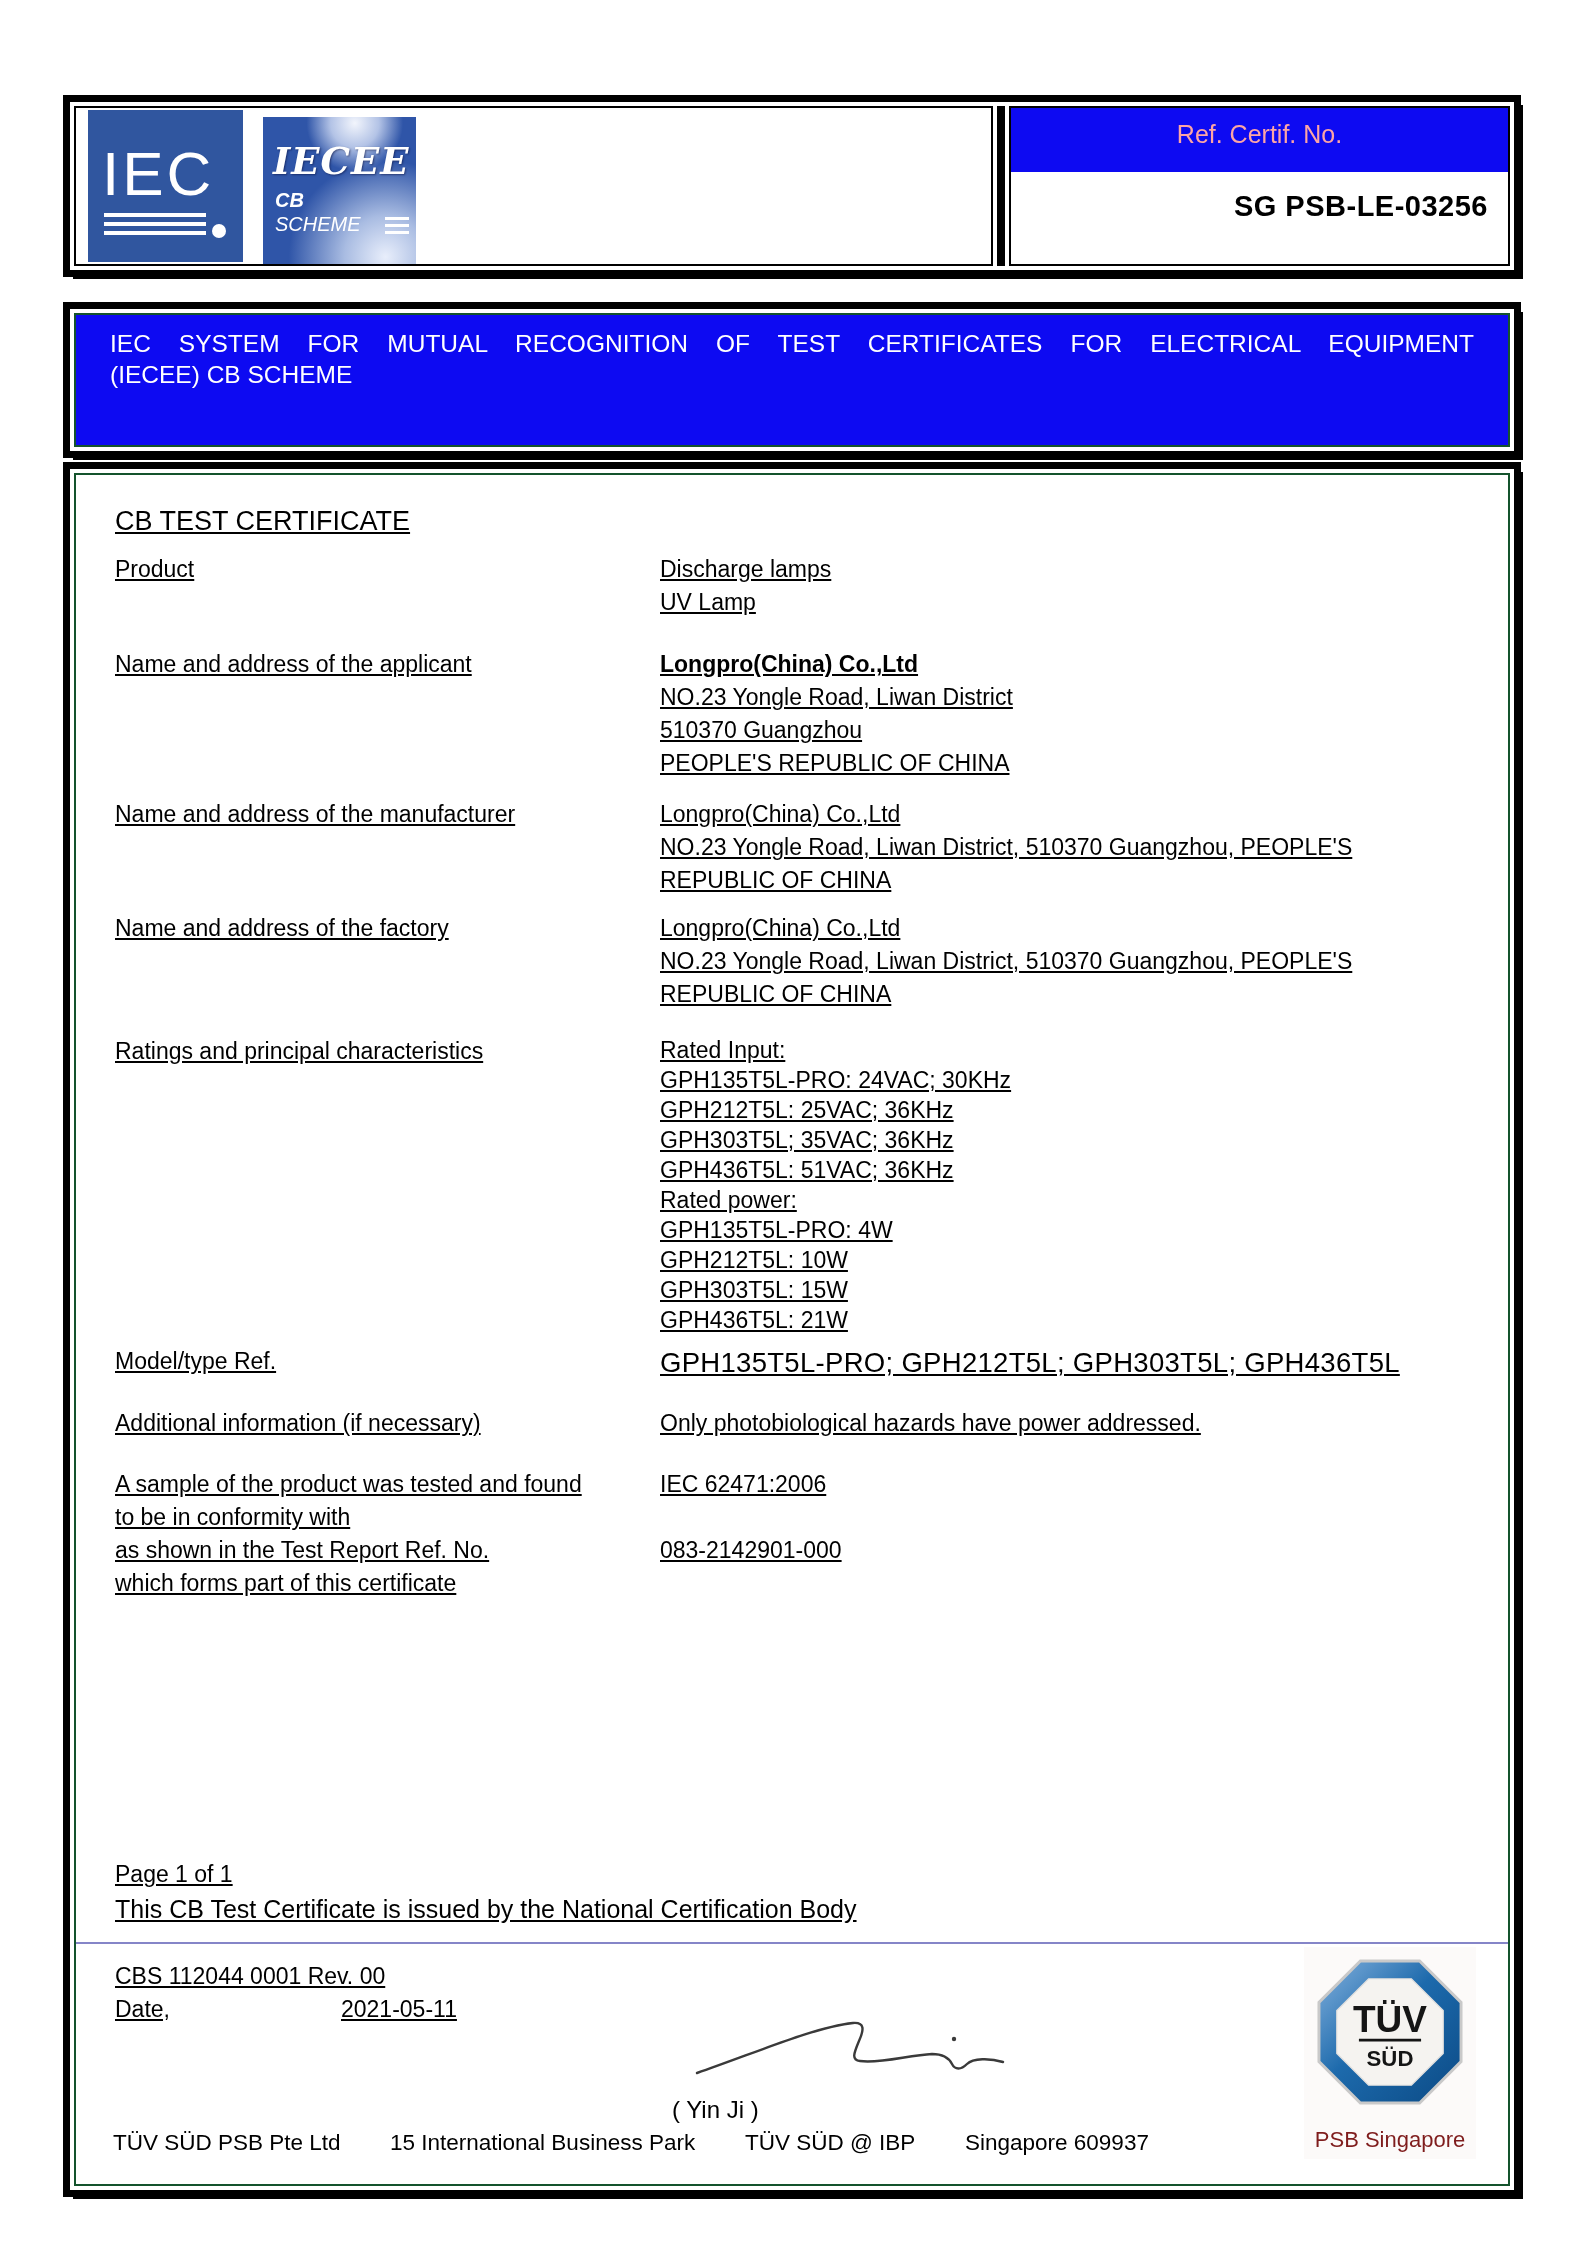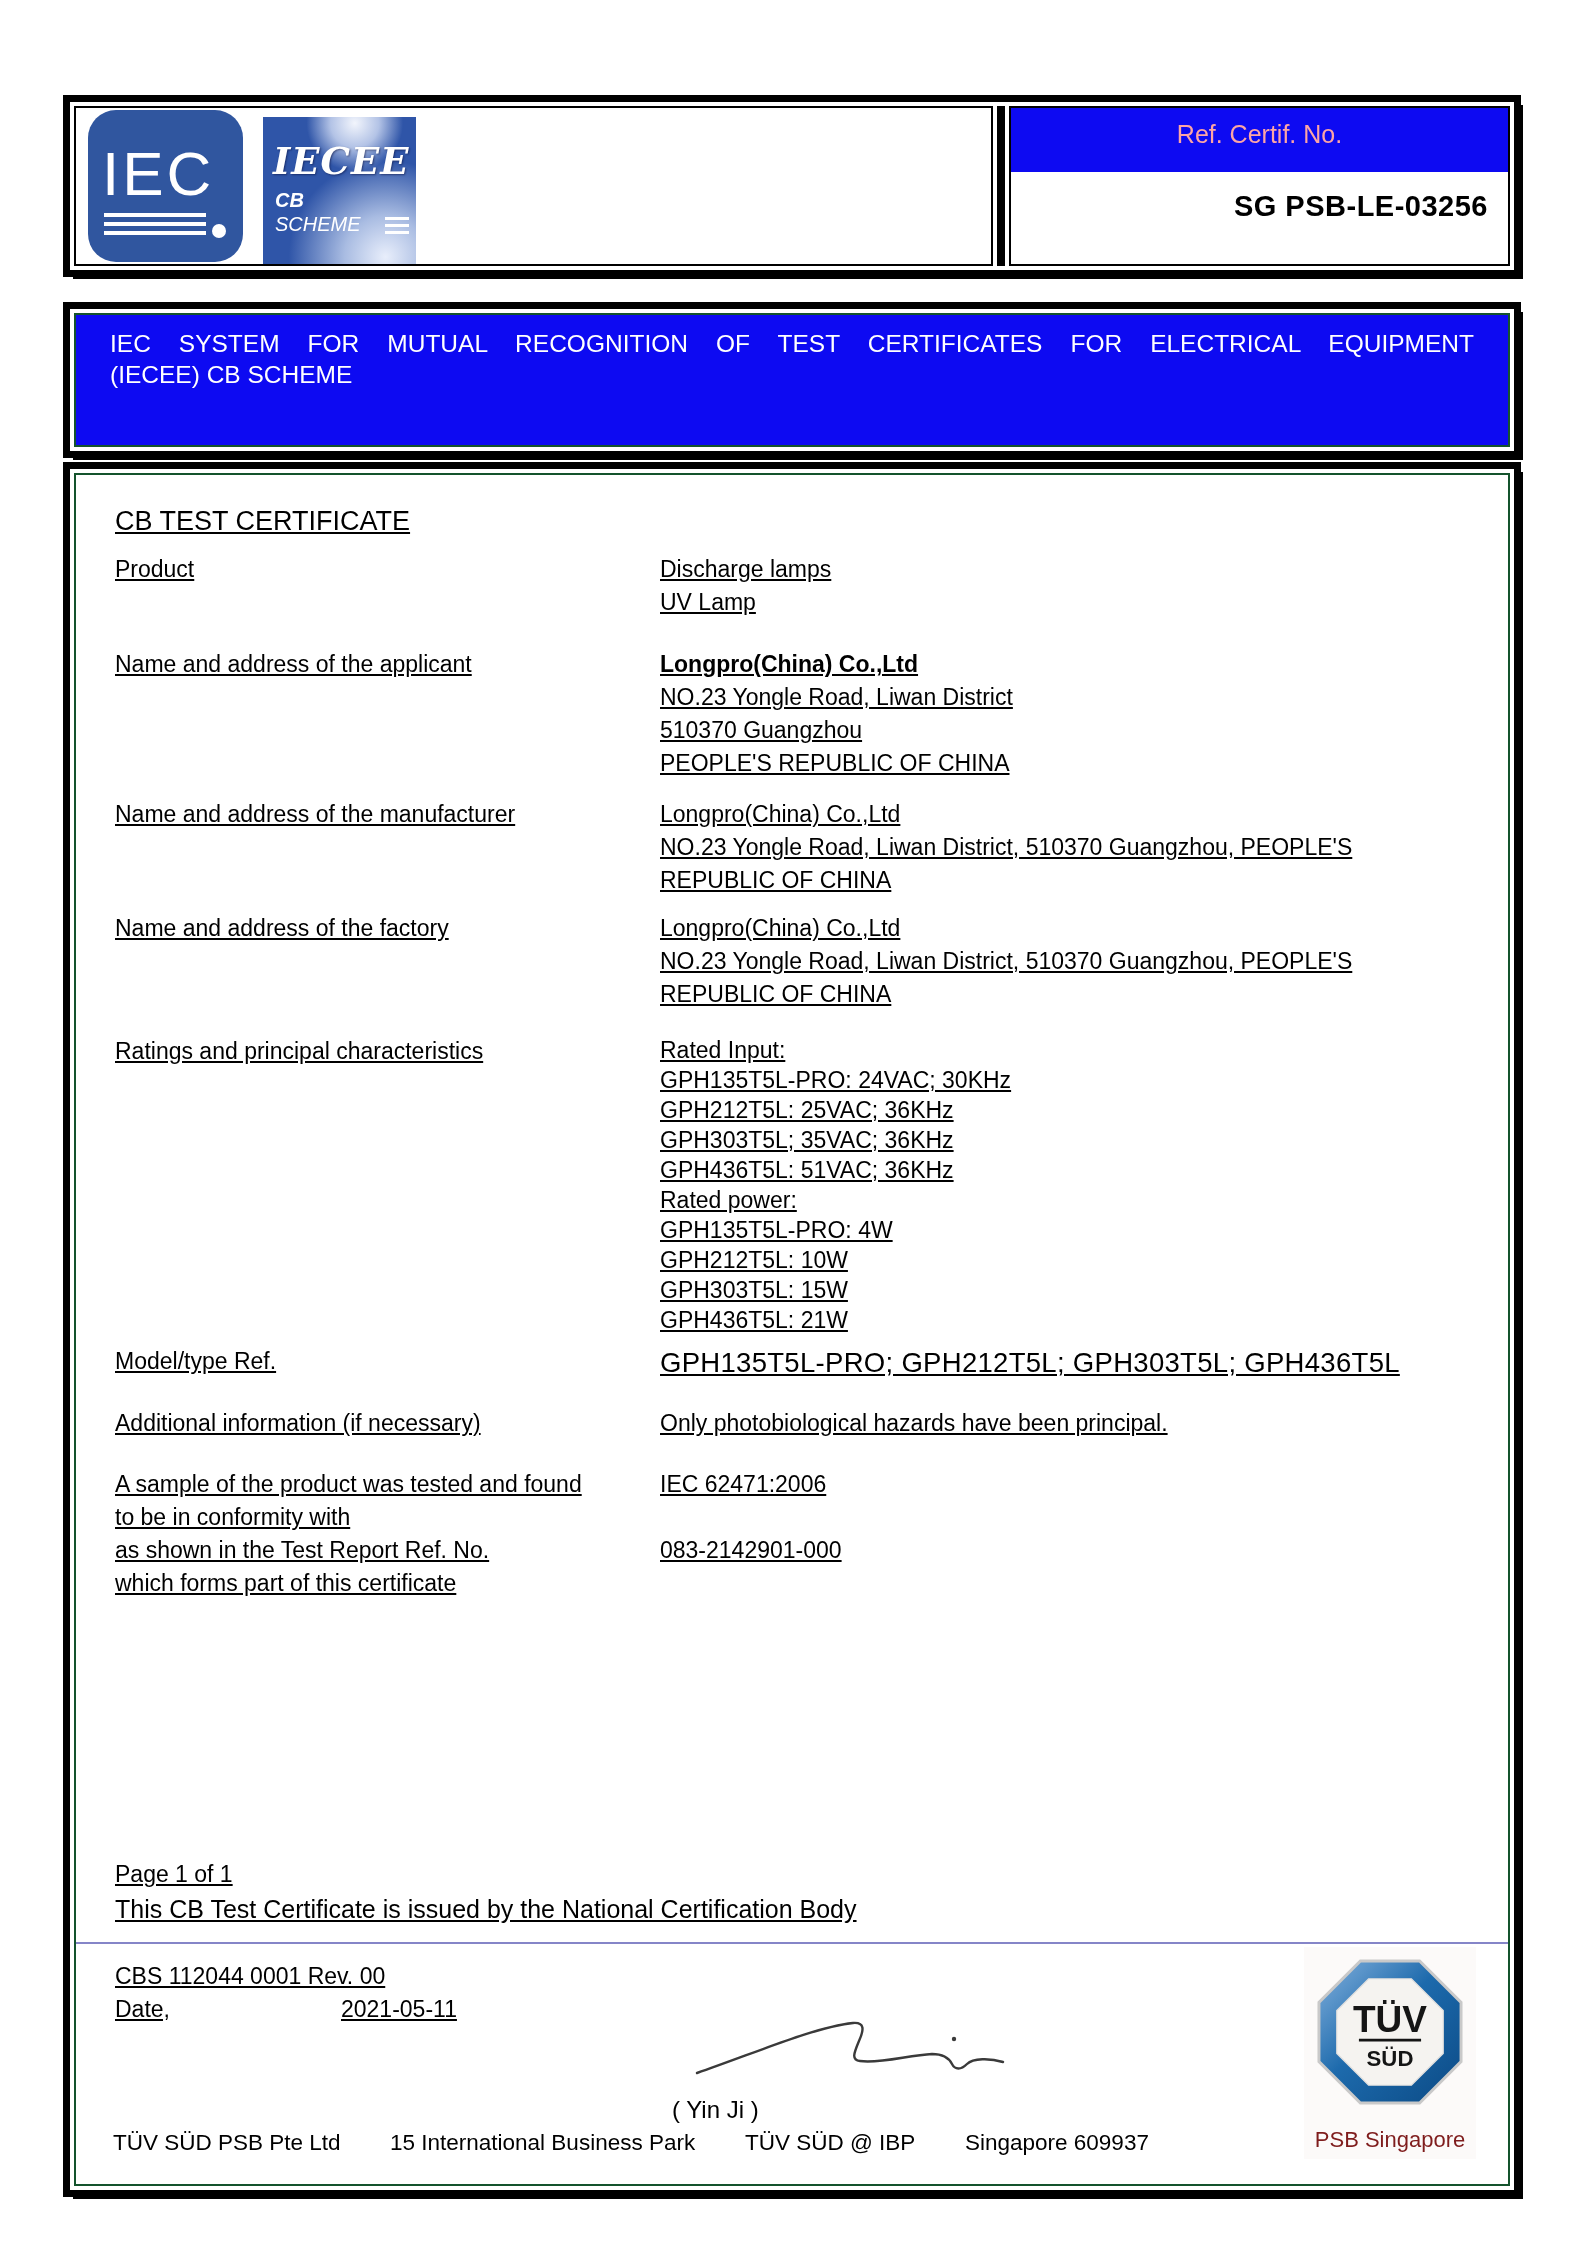--- a/index.html
+++ b/index.html
@@ -19,21 +19,21 @@
   
   .header-frame { left:63px; top:95px; width:1458px; height:182px; }
   .header-flex { display:flex; height:160px; }
   .hcell { border:2px solid #000; height:100%; background:#fff; overflow:hidden; }
   .hcell-left { width:919px; display:flex; }
   .hdivider { width:8px; background:#000; margin:0 4px; }
   .hcell-right { flex:1; display:flex; flex-direction:column; }
 
   .iec-square {
     width:155px; height:152px; margin:2px 0 2px 12px; background:#30569f;
-    position:relative; color:#fff;border-radius:28px;
+    position:relative; color:#fff;
   }
   .iec-word { position:absolute; top:28px; left:14px; font-size:62px; letter-spacing:3px; font-weight:400; }
   .iec-lines { position:absolute; left:16px; bottom:22px; }
   .iec-lines .bar { width:102px; height:4px; background:#fff; margin-bottom:5px; }
   .iec-dot { position:absolute; left:124px; bottom:24px; width:14px; height:14px; border-radius:50%; background:#fff; }
 
   .iec-stripe { width:20px; height:156px; background:#fff; }
 
   .iecee-square {
     width:153px; height:152px; margin:9px 0; position:relative; color:#fff; overflow:hidden;
@@ -193,21 +193,21 @@
           </div>
         </div>
 
         <div class="row mb26">
           <div class="lbl">Model/type Ref.</div>
           <div class="val model-val">GPH135T5L-PRO; GPH212T5L; GPH303T5L; GPH436T5L</div>
         </div>
 
         <div class="row mb28">
           <div class="lbl">Additional information (if necessary)</div>
-          <div class="val">Only photobiological hazards have been principal.</div>
+          <div class="val">Only photobiological hazards have power addressed.</div>
         </div>
 
         <div class="row mb0">
           <div class="lbl">
             <div>A sample of the product was tested and found</div>
             <div>to be in conformity with</div>
           </div>
           <div class="val">IEC 62471:2006</div>
         </div>
 

